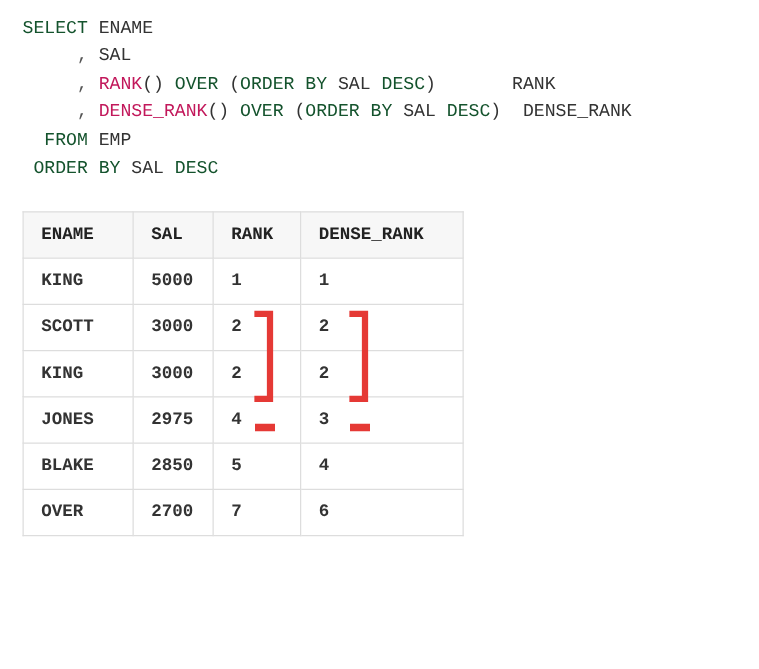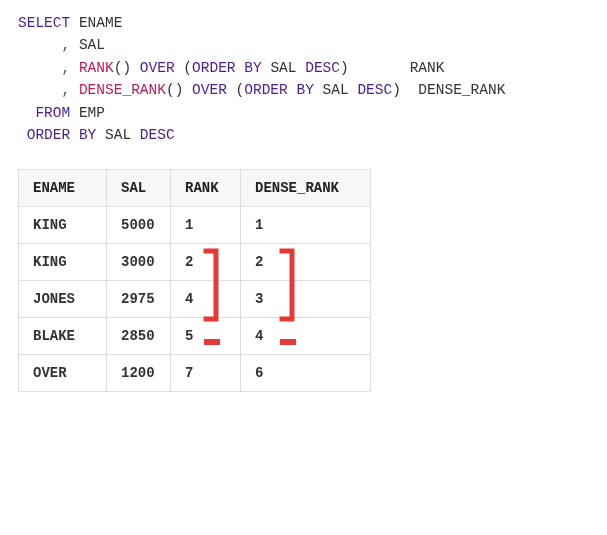--- a/index.html
+++ b/index.html
@@ -16,21 +16,21 @@
     box-sizing: border-box;
   }
   .code {
     font-family: Consolas, "Courier New", monospace;
     font-size: 14.5px;
     line-height: 1.55;
     white-space: pre;
     color: #333;
     margin-bottom: 22px;
   }
-  .kw { color: #4c1d95; }
+  .kw { color: #14532d; }
   .fn { color: #c2185b; }
   .gray { color: #555; }
   
   .result-wrap {
     position: relative;
     width: fit-content;
   }
   table.result {
     border-collapse: collapse;
     font-family: Consolas, "Courier New", monospace;
@@ -92,40 +92,46 @@
         </tr>
       </thead>
       <tbody id="tbody">
           <tr>
             <td>KING</td>
             <td>5000</td>
             <td>1</td>
             <td>1</td>
           </tr>
           <tr>
+            <td>SCOTT</td>
+            <td>3000</td>
+            <td>2</td>
+            <td>2</td>
+          </tr>
+          <tr>
             <td>KING</td>
             <td>3000</td>
             <td>2</td>
             <td>2</td>
           </tr>
           <tr>
             <td>JONES</td>
             <td>2975</td>
             <td>4</td>
             <td>3</td>
           </tr>
           <tr>
             <td>BLAKE</td>
             <td>2850</td>
             <td>5</td>
             <td>4</td>
           </tr>
           <tr>
             <td>OVER</td>
-            <td>1200</td>
+            <td>2700</td>
             <td>7</td>
             <td>6</td>
           </tr>
         </tbody>
     </table>
 
     <svg class="overlay" width="380" height="380">
 
       <g>
         <path d="M 188 82 L 198 82 L 198 150 L 188 150" stroke="#e53935" stroke-width="5" fill="none" stroke-linecap="square"></path>

